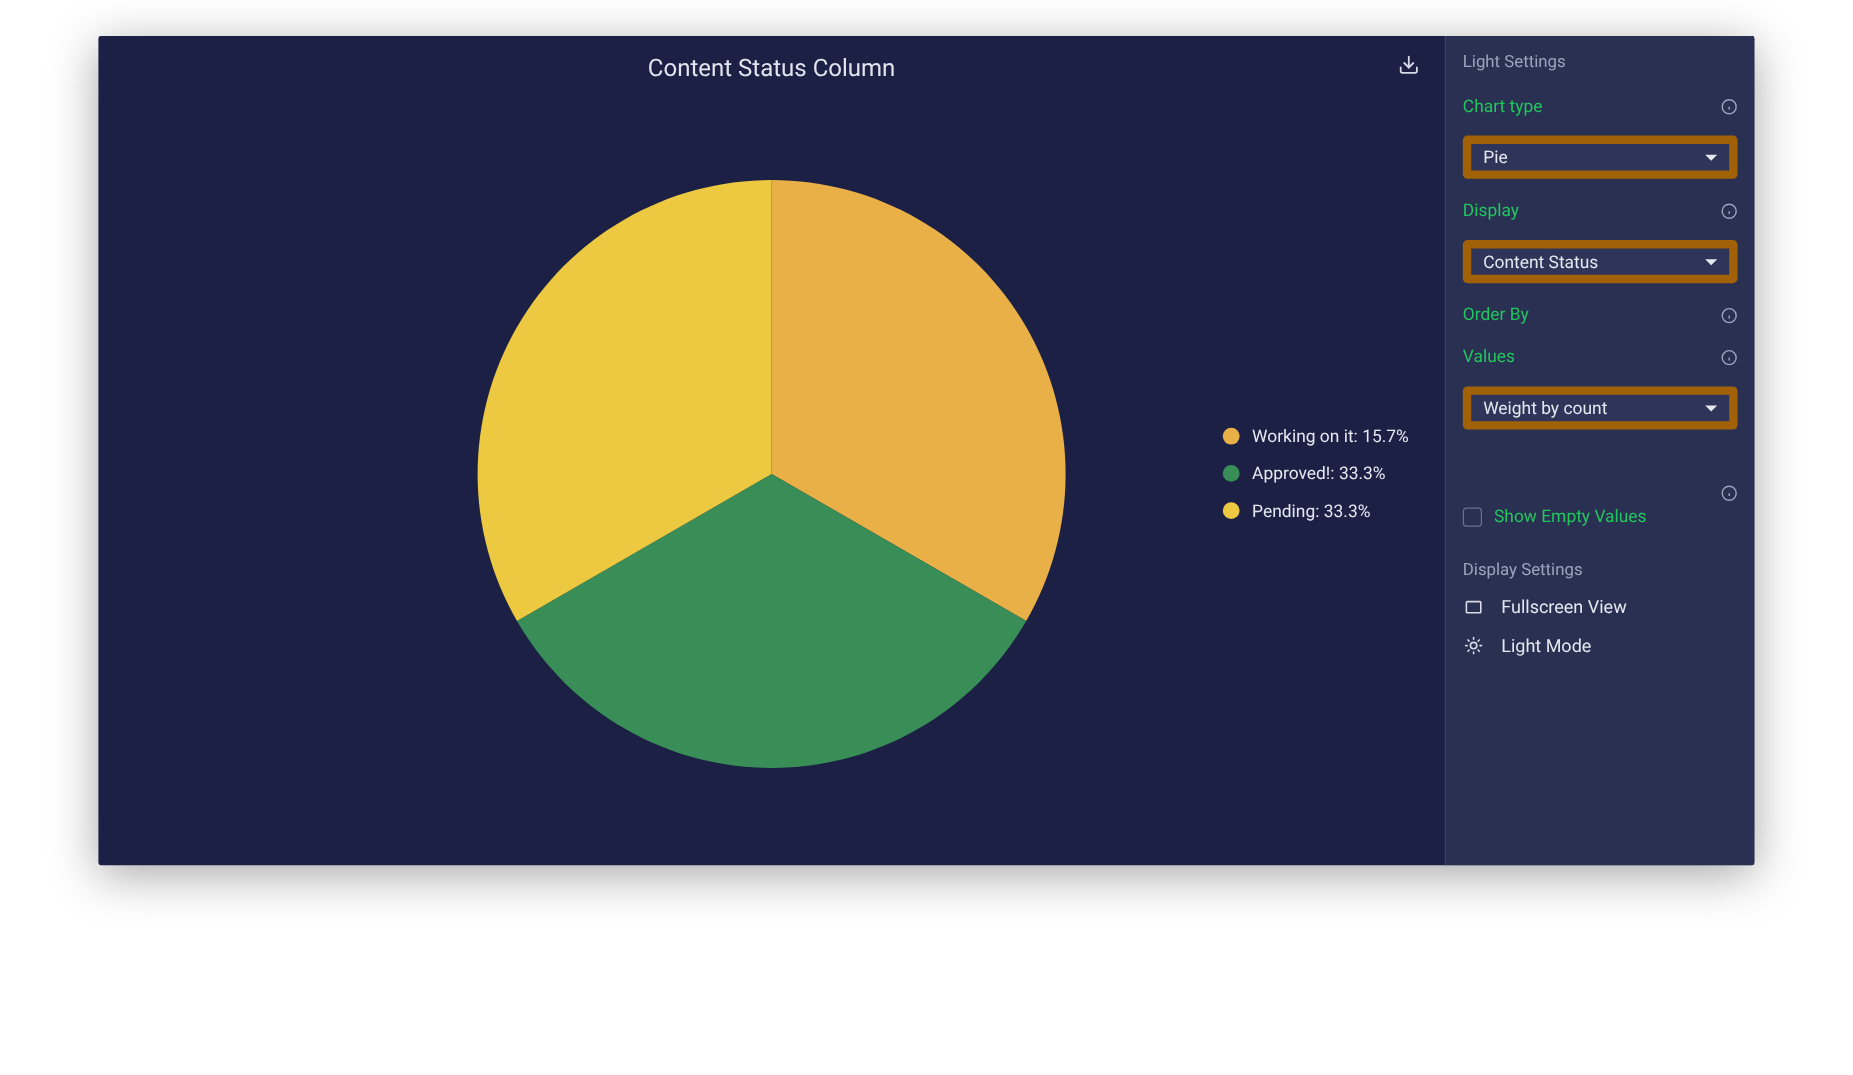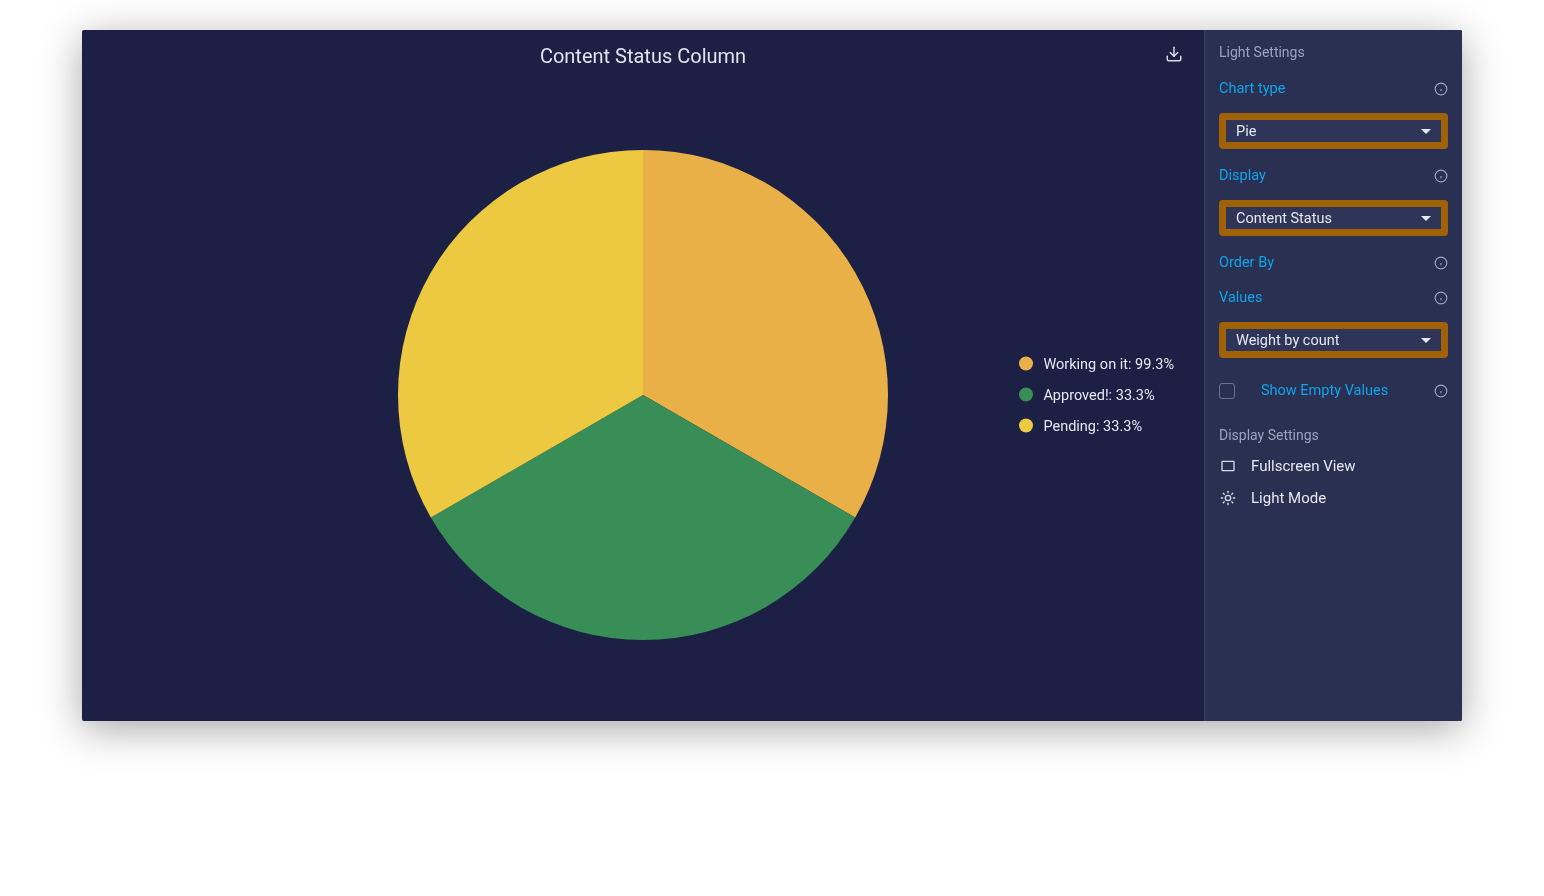--- a/index.html
+++ b/index.html
@@ -107,21 +107,21 @@
     font-weight: 400;
     margin-bottom: 2px;
   }
   .field-label-row {
     display: flex;
     justify-content: space-between;
     align-items: center;
     margin-top: 8px;
   }
   .field-label {
-    color: #0ea5e9;
+    color: #22c55e;
     font-size: 14.5px;
   }
   .info-icon {
     color: #9ea3bd;
     width: 15px;
     height: 15px;
     display: flex;
     align-items: center;
     justify-content: center;
   }
@@ -153,21 +153,22 @@
   }
   .checkbox-row {
     display: flex;
     align-items: center;
     justify-content: space-between;
     margin-top: 14px;
   }
   .checkbox-left {
     display: flex;
     align-items: center;
-    gap: 26px;
+    gap: 10px;
+    margin-top: 40px;
   }
   .checkbox {
     width: 16px;
     height: 16px;
     border: 1.5px solid #6b7093;
     border-radius: 3px;
     background: transparent;
     cursor: pointer;
   }
   .display-settings {
@@ -218,21 +219,21 @@
             <g id="pie-group" transform="translate(100,100)">
                 <path d="M 0 0 L 6.000769315822031e-15 -98 A 98 98 0 0 1 84.870489570875 48.99999999999999 Z" fill="#eab048"></path>
                 <path d="M 0 0 L 84.870489570875 48.99999999999999 A 98 98 0 0 1 -84.870489570875 48.99999999999999 Z" fill="#388e56"></path>
                 <path d="M 0 0 L -84.870489570875 48.99999999999999 A 98 98 0 0 1 -1.8002307947466092e-14 -98 Z" fill="#ecc940"></path>
               </g>
           </svg>
 
           <div class="legend">
             <div class="legend-item">
               <span class="legend-dot" style="background:#eab048"></span>
-              <span>Working on it: 99.3%</span>
+              <span>Working on it: 15.7%</span>
             </div>
             <div class="legend-item">
               <span class="legend-dot" style="background:#388e56"></span>
               <span>Approved!: 33.3%</span>
             </div>
             <div class="legend-item">
               <span class="legend-dot" style="background:#ecc940"></span>
               <span>Pending: 33.3%</span>
             </div>
           </div>

